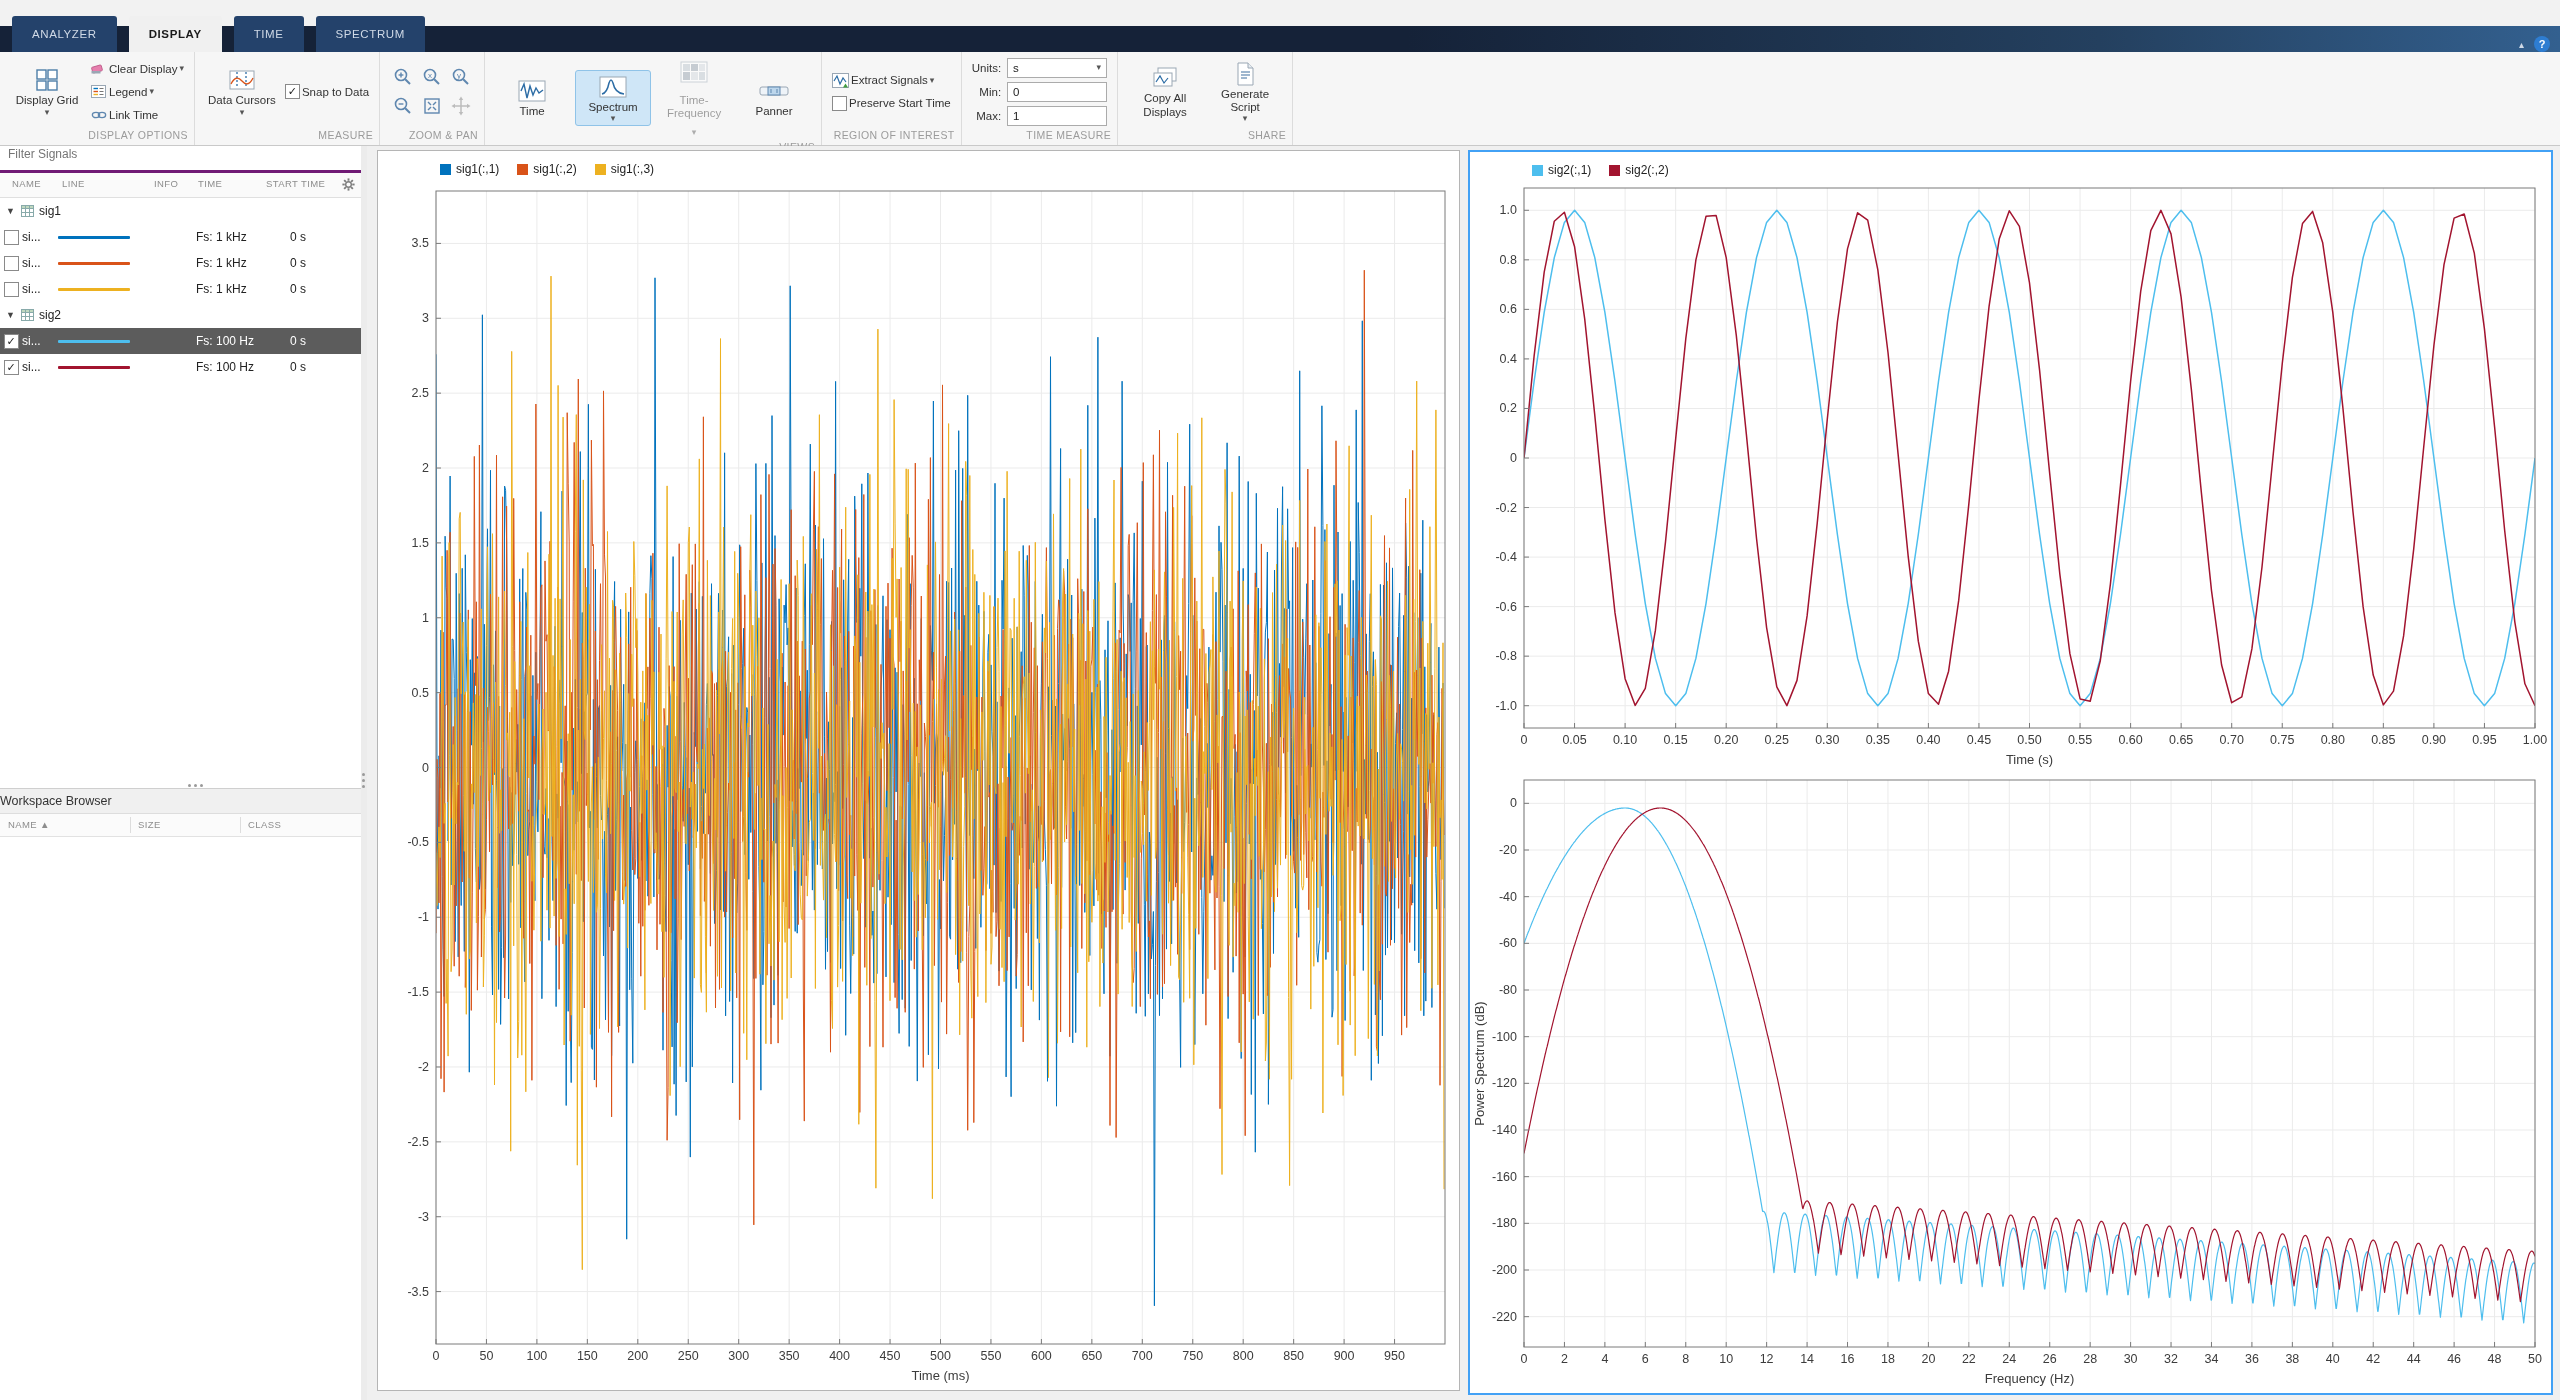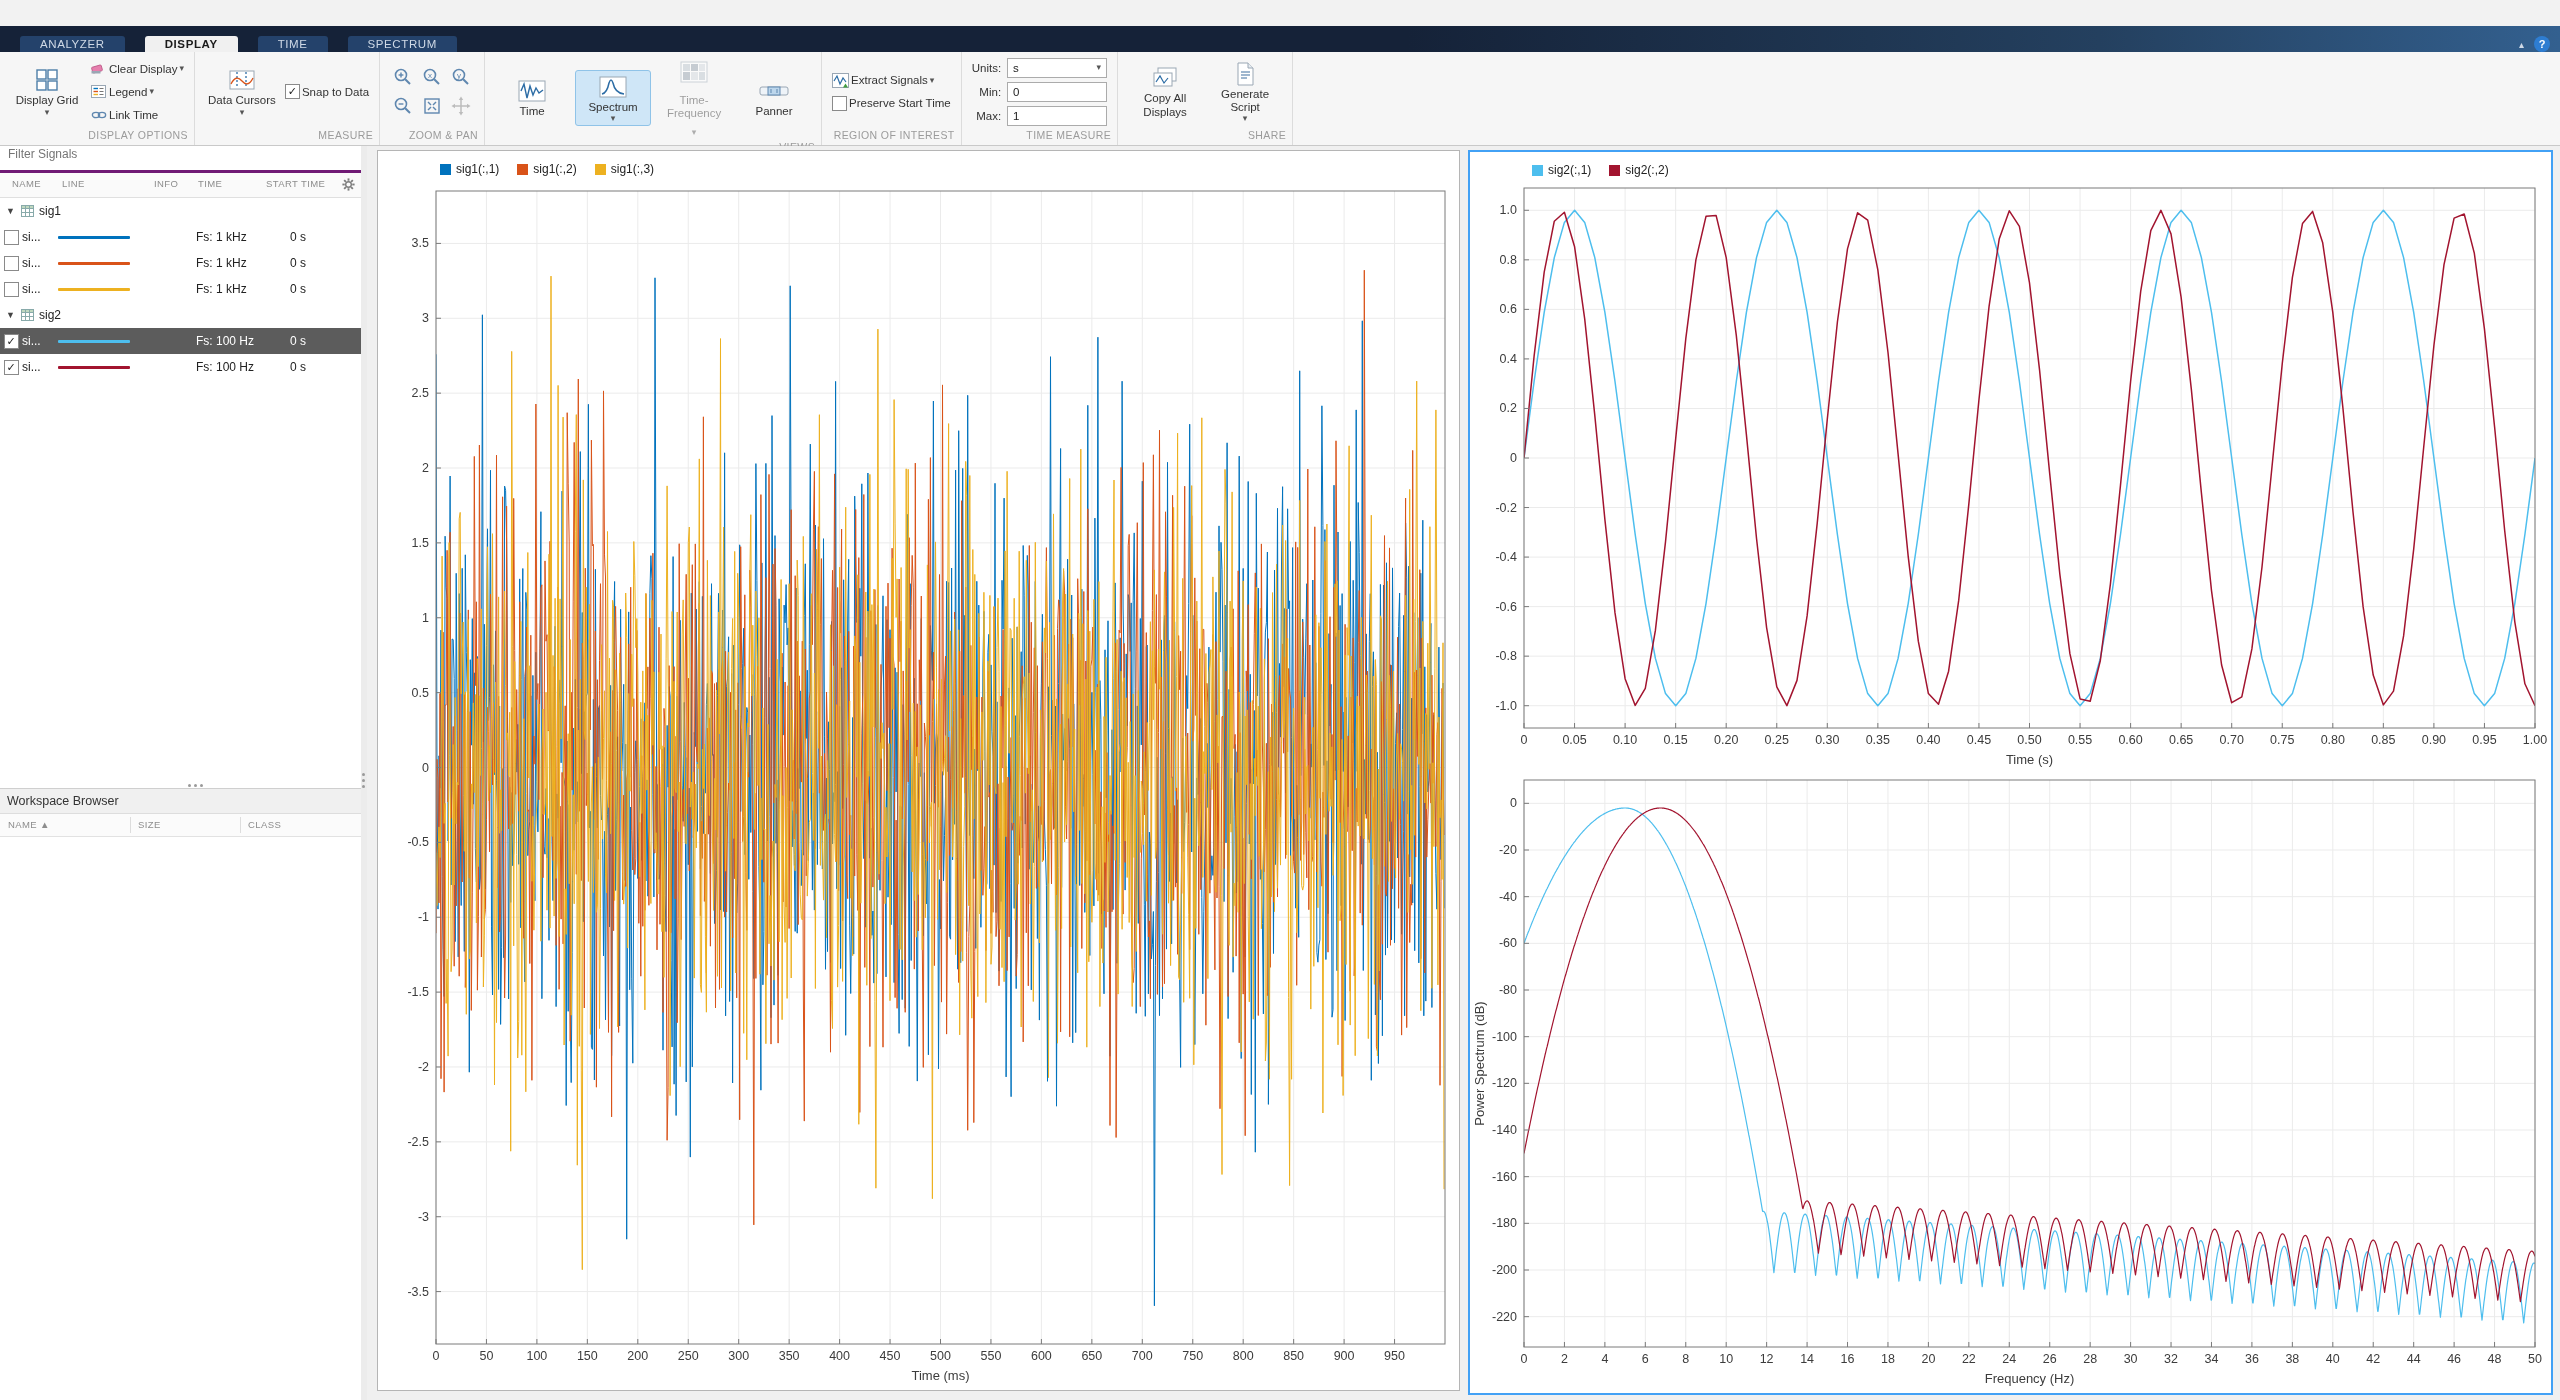--- a/index.html
+++ b/index.html
@@ -10,21 +10,21 @@
     background:linear-gradient(90deg,#0c1422 0%,#101b2e 45%,#1d3a5f 78%,#2f5d8f 100%);
     display:flex;align-items:center;color:#e8edf4;font-size:12.5px;}
   .app-logo{width:15px;height:15px;margin:0 7px 0 6px;}
   .win-controls{margin-left:auto;display:flex;height:100%;}
   .win-btn{width:44px;height:100%;display:flex;align-items:center;justify-content:center;
     color:#dfe6ef;font-size:14px;}
   
   .tabstrip{position:absolute;left:0;top:26px;right:0;height:26px;
     background:linear-gradient(90deg,#152238 0%,#152238 55%,#24405f 82%,#33608f 100%);
     display:flex;align-items:flex-end;}
-  .tab{height:16px;display:flex;align-items:center;padding:0 20px;margin-left:20px;
+  .tab{height:36px;display:flex;align-items:center;padding:0 20px;margin-left:12px;
     color:#cfd9e6;font-size:11.5px;letter-spacing:.6px;background:#24426b;border-radius:3px 3px 0 0;}
   .tab.active{background:#f0f0f0;color:#1a1a1a;font-weight:bold;}
   .tab-right{margin-left:auto;display:flex;align-items:center;gap:10px;padding-right:10px;}
   .collapse-caret{color:#cfd9e6;font-size:10px;}
   .help-circle{width:16px;height:16px;border-radius:50%;background:#2e7dd1;color:#fff;
     display:flex;align-items:center;justify-content:center;font-size:11px;font-weight:bold;}
   
   .ribbon{position:absolute;left:0;top:52px;right:0;height:93px;background:#f6f6f6;
     border-bottom:1px solid #c9c9c9;display:flex;align-items:stretch;}
   .rib-sec{display:flex;flex-direction:column;border-right:1px solid #dcdcdc;padding:0 4px;}
@@ -66,21 +66,21 @@
   .c-cb{width:22px;display:flex;justify-content:center;flex:0 0 auto;}
   .c-name{width:36px;flex:0 0 auto;overflow:hidden;white-space:nowrap;}
   .c-line{width:94px;flex:0 0 auto;display:flex;align-items:center;}
   .lineswatch{display:inline-block;width:72px;height:3px;border-radius:1px;}
   .c-info{width:44px;flex:0 0 auto;}
   .c-time{width:94px;flex:0 0 auto;}
   .c-start{flex:1;}
   .workspace{position:absolute;left:0;right:0;top:642px;bottom:0;border-top:1px solid #cfcfcf;background:#fff;}
   .hsplit-dots{position:absolute;top:-5px;left:50%;width:30px;height:4px;display:flex;gap:3px;justify-content:center;}
   .hsplit-dots i{width:3px;height:3px;border-radius:50%;background:#9a9a9a;}
-  .ws-title{height:24px;background:#f0f0f0;display:flex;align-items:center;padding-left:7px;
+  .ws-title{height:24px;background:#f0f0f0;display:flex;align-items:center;
     font-size:12.5px;color:#333;border-bottom:1px solid #ddd;}
   .ws-cols{position:relative;height:22px;border-bottom:1px solid #e2e2e2;background:#fbfbfb;}
   .ws-cols .sep{position:absolute;top:3px;bottom:3px;width:1px;background:#ddd;}
   .vsplit{position:absolute;left:361px;top:146px;width:6px;bottom:0;background:#ececec;}
   .vsplit .dots{position:absolute;top:50%;left:1px;display:flex;flex-direction:column;gap:3px;}
   .vsplit .dots i{width:3px;height:3px;border-radius:50%;background:#9a9a9a;}
   .canvas{position:absolute;left:367px;top:146px;right:0;bottom:0;background:#f0f0f0;}
   .panel{position:absolute;background:#fff;border:1px solid #b5b5b5;box-sizing:border-box;}
   .panel.selected{border:2px solid #42a1f5;}
   #main-panel{left:10px;top:4px;width:1083px;height:1241px;}

